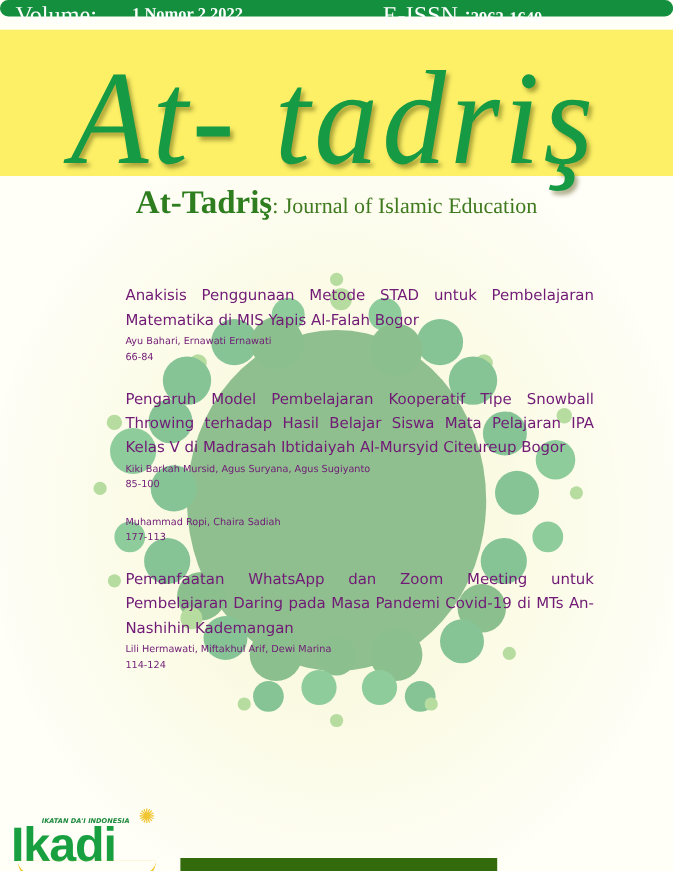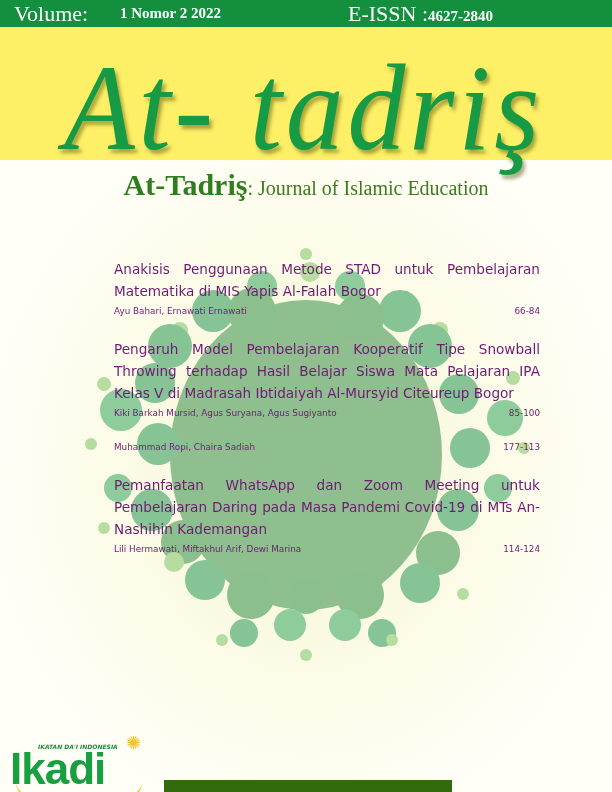--- a/index.html
+++ b/index.html
@@ -1,49 +1,49 @@
 <!DOCTYPE html>
 <html><head>
 <meta charset="utf-8">
 <style>
   html, body { margin:0; padding:0; }
   body { width:612px; height:792px; position:relative; overflow:hidden;
          background: radial-gradient(ellipse 320px 360px at 306px 470px, #f6f6d4 0%, #fbfbe6 55%, #fffef7 100%);
          font-family: "DejaVu Sans", sans-serif; }
-  .topbar { position:absolute; left:0; top:0; width:612px; height:27px; background:#138f3e; color:#fff; }
+  .topbar { position:absolute; left:0; top:0; width:612px; height:15px; background:#138f3e; color:#fff;border-radius:11px; }
   .topbar .vol { position:absolute; left:14px; top:1px; font-family:"Liberation Serif", serif; font-size:22px; }
   .topbar .num { position:absolute; left:120px; top:5px; font-family:"Liberation Serif", serif; font-size:15px; font-weight:bold; }
   .topbar .issn { position:absolute; left:348px; top:1px; font-family:"Liberation Serif", serif; font-size:22px; }
   .topbar .issn-num { font-size:15px; font-weight:bold; }
   .banner { position:absolute; left:0; top:27px; width:612px; height:133px; background:#fdf067; }
   .logo-title { position:absolute; left:64px; top:20px; font-family:"Liberation Serif", serif; font-size:122px; line-height:1;
                 color:#169a44; font-style:italic; letter-spacing:4px; text-shadow:3px 4px 4px rgba(70,70,0,0.45); transform:scaleX(0.95); transform-origin:left; white-space:nowrap; }
   .subtitle { position:absolute; left:0; top:168px; width:612px; text-align:center; font-family:"Liberation Serif", serif; color:#3f7a1f; }
   .subtitle .brand { font-size:30px; font-weight:bold; color:#2e7d1e; }
   .subtitle .rest { font-size:20px;font-family:Liberation Serif, serif; }
   .circle { position:absolute; border-radius:50%; }
   .blob { position:absolute; left:170px; top:300px; width:272px; height:310px; border-radius:50%; background:#8fbf8f; }
   .toc { position:absolute; left:114px; top:258px; width:426px; font-family:"DejaVu Sans", sans-serif; color:#701a75; }
   .article { margin-bottom:20px; }
   .article .title { font-size:13.6px; line-height:22px; text-align:justify; text-align-last:left; }
-  .article .meta { display:flex; justify-content:space-between; font-size:8.8px; line-height:14px; margin-top:2px; }
+  .article .meta { display:flex; justify-content:space-between; font-size:8.8px; line-height:14px; margin-top:2px;flex-direction:column; }
   .ikadi { position:absolute; left:6px; top:738px; width:160px; height:54px; }
   .ikadi .tag { position:absolute; left:32px; top:5px; font-size:6px; font-style:italic; color:#1c8a3c; font-weight:bold; }
   .ikadi .word { position:absolute; left:4px; top:6px; font-family:"Liberation Sans", sans-serif; font-weight:bold; font-size:44px; color:#18a040; letter-spacing:-1px; }
   .ikadi .swoosh { position:absolute; left:10px; top:44px; width:126px; height:14px; border-bottom:4px solid #f3c21a; border-radius:0 0 70px 70px; }
   .ikadi .star { position:absolute; left:120px; top:-4px; width:18px; height:18px; color:#f0c531; font-size:18px; line-height:18px; }
   .footbar { position:absolute; left:164px; top:780px; width:288px; height:12px; background:#336b0c; }
 </style>
 </head>
 <body>
 
 <div class="topbar">
   <span class="vol">Volume:</span>
   <span class="num">1 Nomor 2  2022</span>
-  <span class="issn"><span>E-ISSN :</span><span class="issn-num">4627-2840</span></span>
+  <span class="issn"><span>E-ISSN :</span><span class="issn-num">2962-1640</span></span>
 </div>
 
 <div class="banner">
   <div class="logo-title">At- tadriş</div>
 </div>
 
 <div class="subtitle">
   <span class="brand">At-Tadriş</span><span class="rest">: Journal of Islamic Education</span>
 </div>
 

